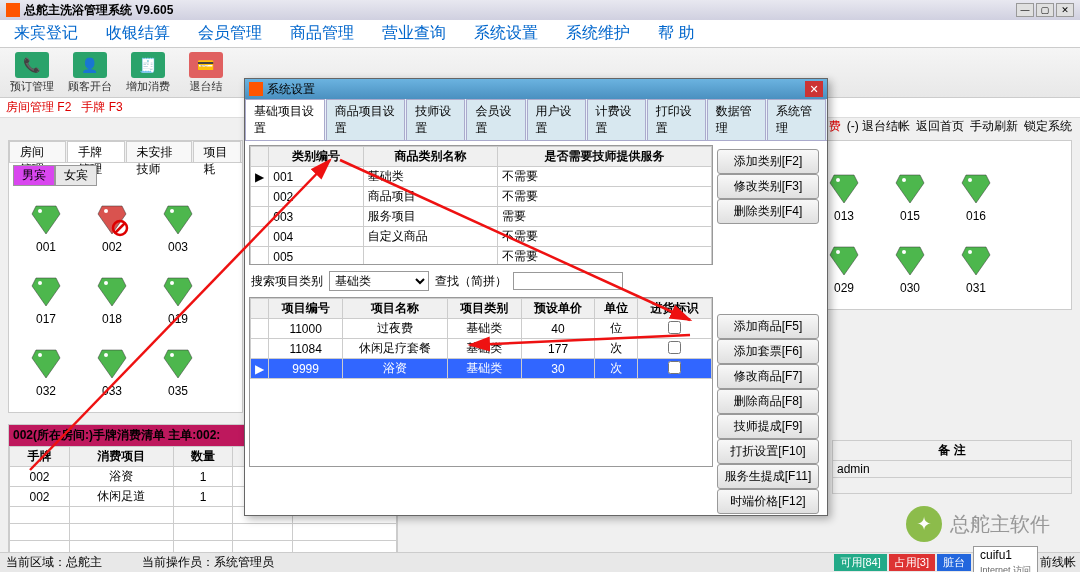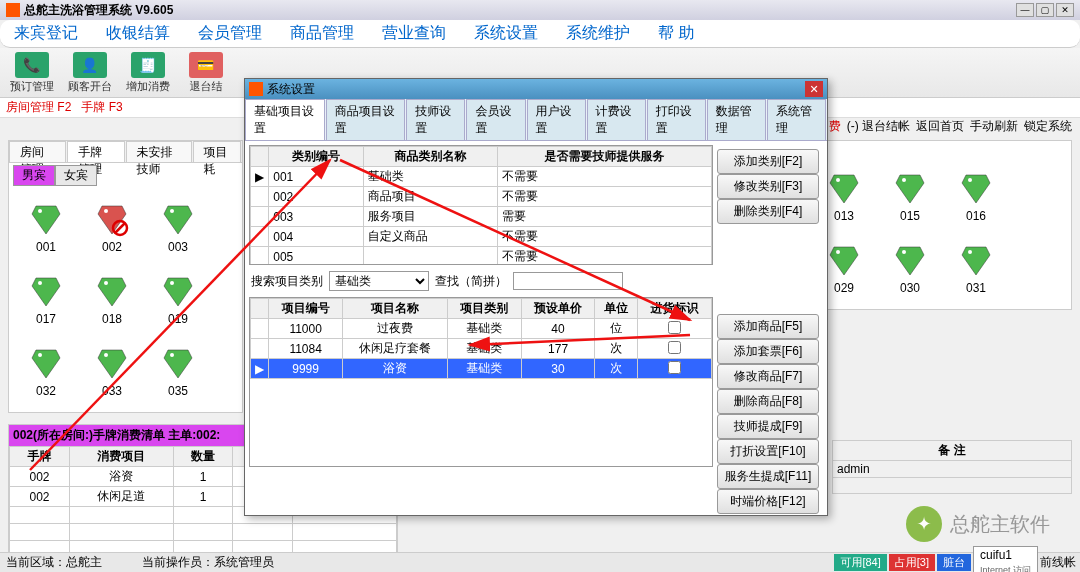--- a/index.html
+++ b/index.html
@@ -2,21 +2,21 @@
 <html><head>
 <meta charset="utf-8">
 <style>
 * { box-sizing: border-box; margin: 0; padding: 0; }
 body { font-family: "Microsoft YaHei", sans-serif; font-size: 12px; background: #f0f0f0; width: 1080px; height: 572px; overflow: hidden; position: relative; }
 .titlebar { background: linear-gradient(#e8e8f0, #d0d0e0); height: 20px; display: flex; align-items: center; padding: 0 6px; }
 .titlebar .icon { width: 14px; height: 14px; background: #ff5500; margin-right: 4px; }
 .titlebar .title { flex: 1; font-weight: bold; font-size: 12px; }
 .win-controls { display: flex; gap: 2px; }
 .win-btn { width: 18px; height: 14px; background: #e0e0e0; border: 1px solid #999; font-size: 9px; display: flex; align-items: center; justify-content: center; cursor: pointer; }
-.menubar { background: #fff; height: 28px; display: flex; align-items: center; border-bottom: 1px solid #ccc; border-radius: 10px; }
+.menubar { background: #fff; height: 28px; display: flex; align-items: center; border-bottom: 1px solid #ccc; }
 .menu-item { padding: 4px 14px; font-size: 16px; color: #0066cc; cursor: pointer; }
 .toolbar { background: linear-gradient(#f5f5f5, #e8e8e8); height: 50px; display: flex; align-items: center; padding: 2px 4px; border-bottom: 1px solid #ccc; }
 .tool-btn { width: 56px; height: 46px; display: flex; flex-direction: column; align-items: center; justify-content: center; margin-right: 2px; cursor: pointer; }
 .tool-icon { width: 34px; height: 26px; border-radius: 3px; display: flex; align-items: center; justify-content: center; color: #fff; font-size: 14px; }
 .tool-label { font-size: 11px; color: #333; margin-top: 1px; }
 .subbar { background: #fff; height: 20px; display: flex; align-items: center; padding: 0 6px; border-bottom: 1px solid #ddd; font-size: 12px; color: #d00; }
 .subbar a { color: #d00; margin-right: 10px; }
 .tabs-row { display: flex; height: 22px; background: #f0f0f0; border-bottom: 1px solid #ccc; }
 .tab { padding: 2px 10px; border: 1px solid #ccc; border-bottom: none; background: #f8f8f8; margin-right: 1px; font-size: 12px; cursor: pointer; }
 .tab.active { background: #fff; }
@@ -27,21 +27,21 @@
 .tag-item { width: 66px; height: 72px; display: flex; flex-direction: column; align-items: center; justify-content: center; }
 .tag-icon { width: 36px; height: 36px; position: relative; }
 .tag-svg { width: 36px; height: 36px; }
 .tag-num { font-size: 12px; margin-top: 2px; }
 .left-panel { position: absolute; left: 8px; top: 140px; width: 235px; background: #fff; border: 1px solid #ccc; }
 .right-panel { position: absolute; right: 8px; top: 140px; width: 266px; background: #fff; border: 1px solid #ccc; }
 .link-row { position: absolute; right: 8px; top: 118px; font-size: 12px; }
 .link-row a { color: #000000; margin-left: 6px; cursor: pointer; }
 .link-row .red { color: #d00; }
 .consume-panel { position: absolute; left: 8px; top: 424px; width: 390px; background: #fff; border: 1px solid #ccc; }
-.consume-title { background: #d946ef; padding: 2px 4px; font-size: 12px; font-weight: bold; }
+.consume-title { background: #be185d; padding: 2px 4px; font-size: 12px; font-weight: bold; }
 .consume-table { width: 100%; border-collapse: collapse; font-size: 12px; }
 .consume-table th, .consume-table td { border: 1px solid #ccc; padding: 1px 4px; text-align: center; background: #fff; }
 .consume-table th { background: #f0f0f0; }
 .remark-panel { position: absolute; right: 8px; top: 440px; width: 240px; }
 .remark-panel table { width: 100%; border-collapse: collapse; }
 .remark-panel th, .remark-panel td { border: 1px solid #ccc; padding: 1px 4px; font-size: 12px; text-align: center; }
 .statusbar { position: absolute; bottom: 0; left: 0; right: 0; height: 20px; background: #e8e8e8; border-top: 1px solid #ccc; display: flex; align-items: center; padding: 0 6px; font-size: 12px; }
 .statusbar .seg { margin-right: 40px; }
 .status-right { position: absolute; right: 4px; display: flex; align-items: center; gap: 2px; }
 .status-badge { padding: 1px 6px; color: #fff; font-size: 11px; }

